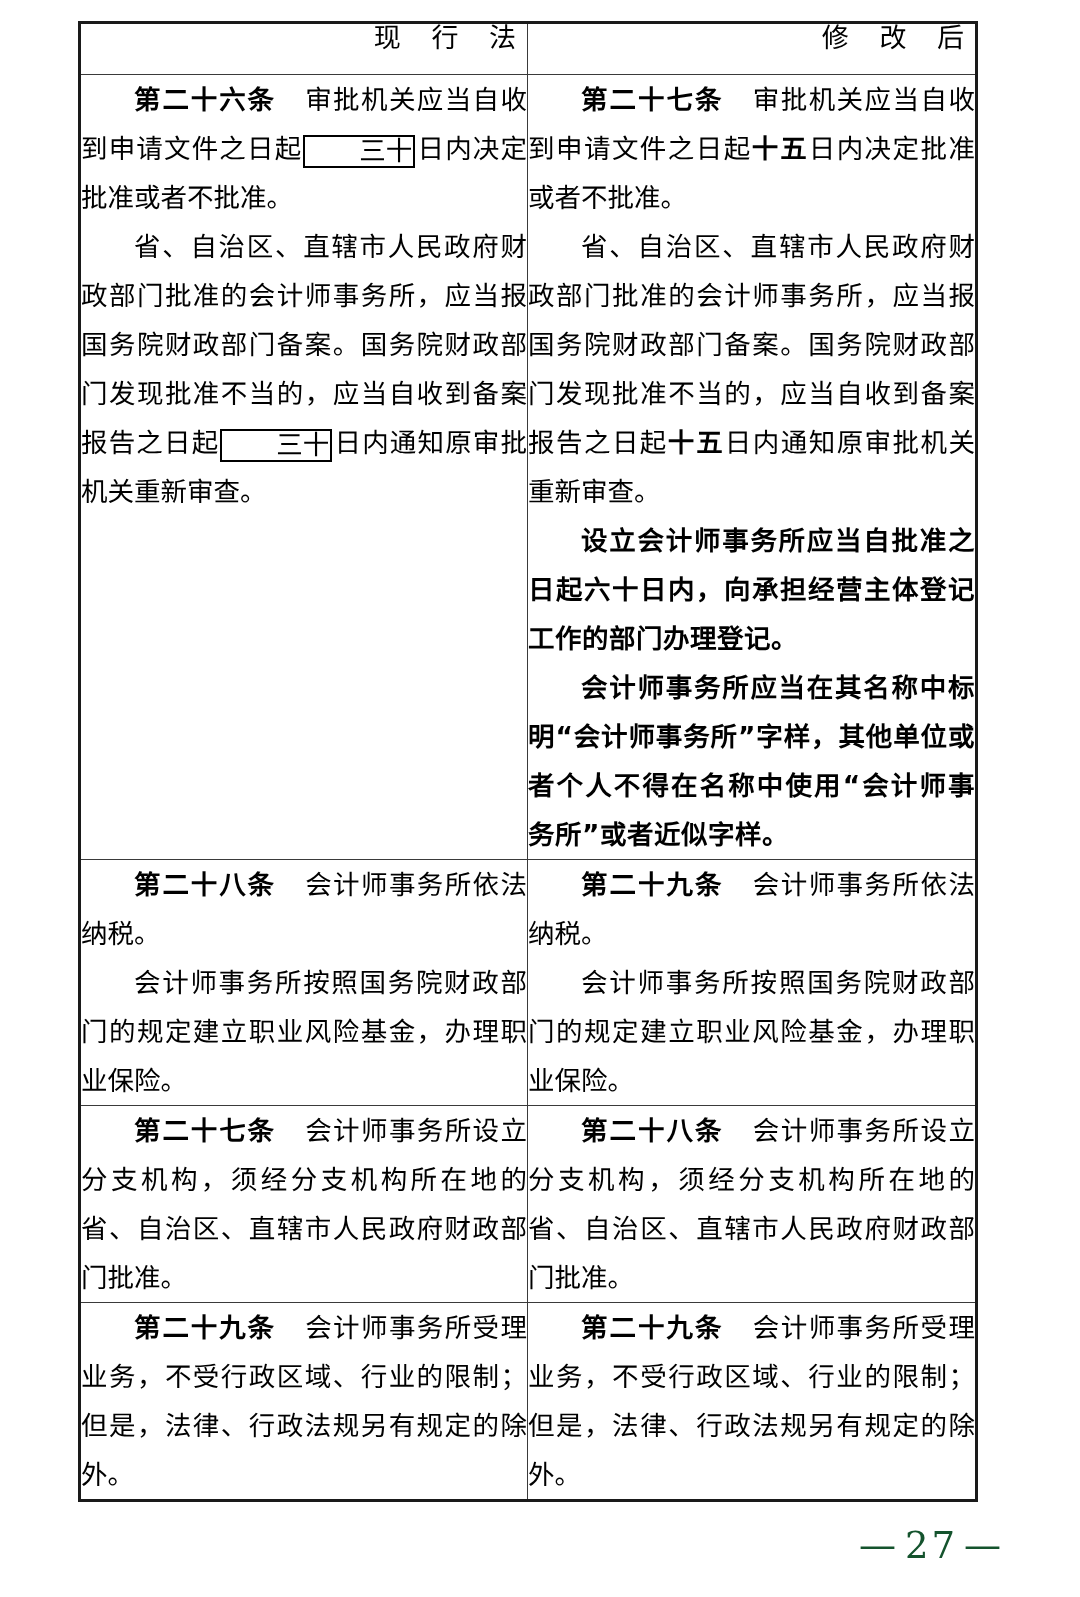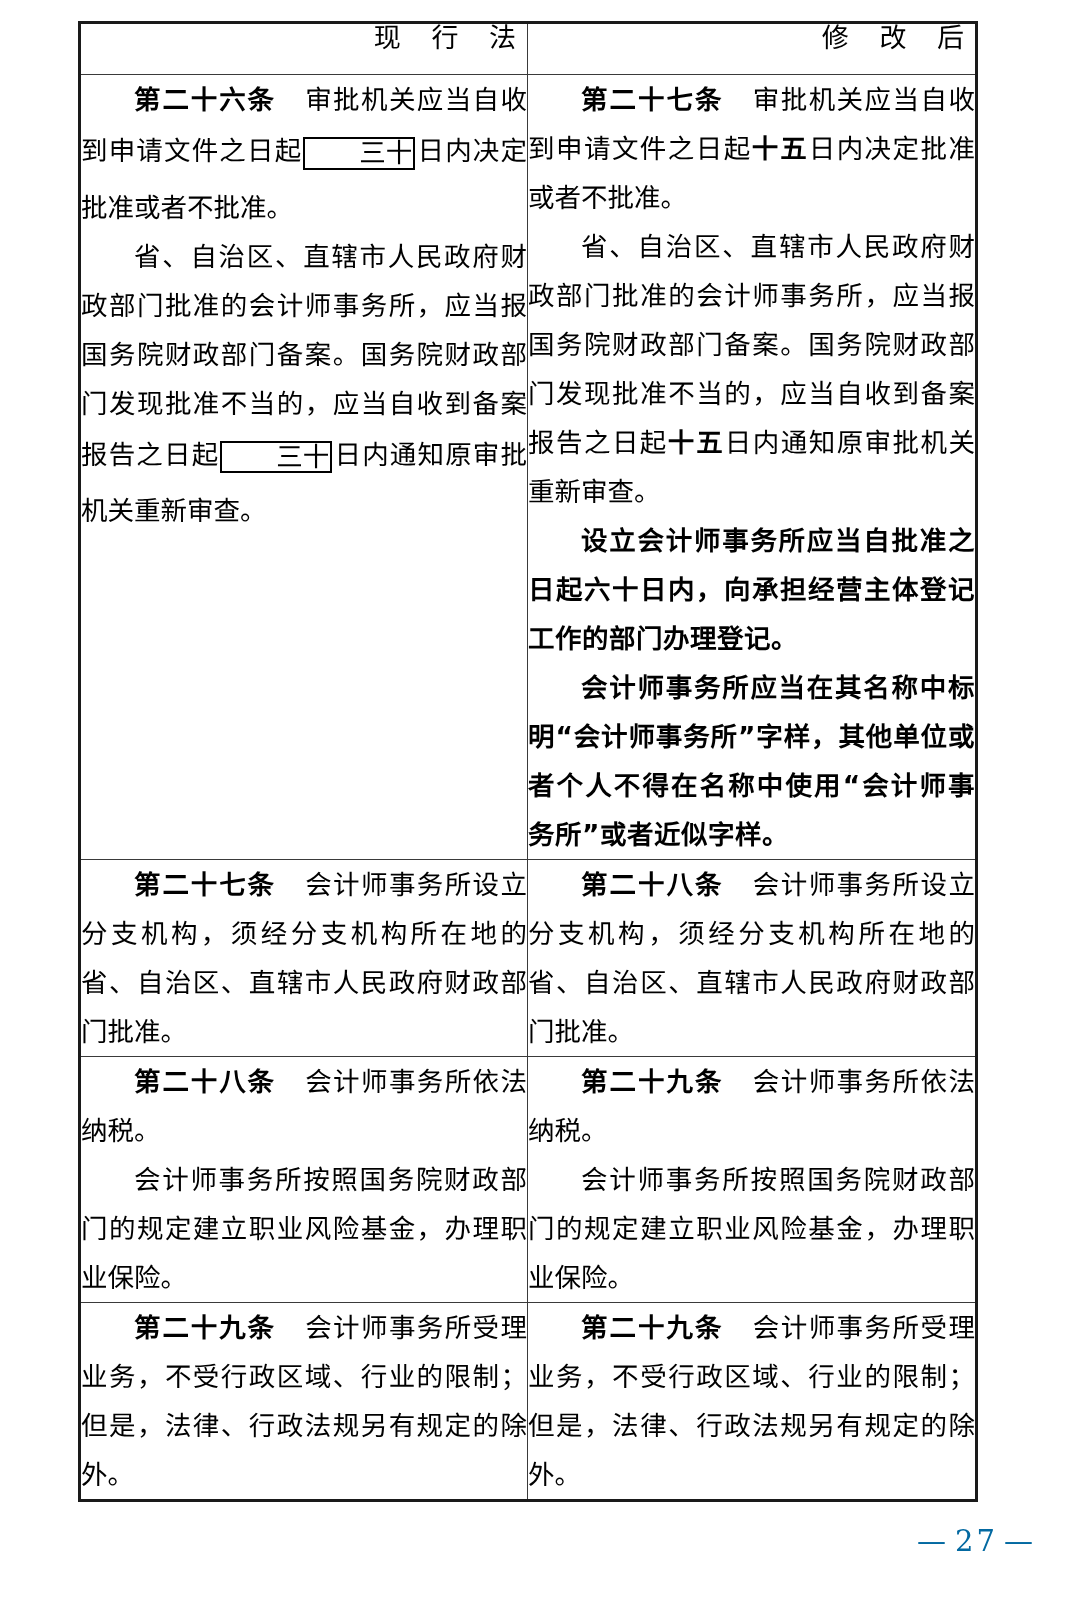--- a/index.html
+++ b/index.html
@@ -103,37 +103,36 @@
   .para.new-para {
     font-weight: bold;
     letter-spacing: 0.5px;
   }
 
   
   .boxed {
     display: inline-block;
     border: 2px solid #000000;
     padding: 0 1px;
-    margin: 13px 1px;
+    margin: 4px 1px;
     line-height: 1.08;
     vertical-align: -2px;
   }
 
   
   .page-footer {
     position: absolute;
     left: 0;
     top: 1524px;
     width: 1010px;
     text-align: right;
     font-family: "DejaVu Serif", serif;
-    font-size: 29px;
-    color: #0369a1;
+    font-size: 37px;
+    color: #14532d;
     letter-spacing: 3px;
-    padding-left: 32px;
   }
   .page-footer .dash {
     font-family: "DejaVu Serif", serif;
     padding: 0 6px;
   }
 </style>
 </head>
 <body>
 
 <div class="page">
@@ -162,34 +161,34 @@
           </td>
           <td class="body-cell">
             <p class="para"><span class="art-no">第二十七条</span><span class="art-gap"></span><span>审批机关应当自收到申请文件之日起</span><span class="chg">十五</span><span>日内决定批准或者不批准。</span></p>
             <p class="para"><span>省、自治区、直辖市人民政府财政部门批准的会计师事务所，应当报国务院财政部门备案。国务院财政部门发现批准不当的，应当自收到备案报告之日起</span><span class="chg">十五</span><span>日内通知原审批机关重新审查。</span></p>
             <p class="para new-para"><span>设立会计师事务所应当自批准之日起六十日内，向承担经营主体登记工作的部门办理登记。</span></p>
             <p class="para new-para"><span>会计师事务所应当在其名称中标明“会计师事务所”字样，其他单位或者个人不得在名称中使用“会计师事务所”或者近似字样。</span></p>
           </td>
         </tr>
         <tr>
           <td class="body-cell">
-            <p class="para"><span class="art-no">第二十七条</span><span class="art-gap"></span><span>会计师事务所设立分支机构，须经分支机构所在地的省、自治区、直辖市人民政府财政部门批准。</span></p>
-          </td>
-          <td class="body-cell">
-            <p class="para"><span class="art-no">第二十八条</span><span class="art-gap"></span><span>会计师事务所设立分支机构，须经分支机构所在地的省、自治区、直辖市人民政府财政部门批准。</span></p>
-          </td>
-        </tr>
-        <tr>
-          <td class="body-cell">
             <p class="para"><span class="art-no">第二十八条</span><span class="art-gap"></span><span>会计师事务所依法纳税。</span></p>
             <p class="para"><span>会计师事务所按照国务院财政部门的规定建立职业风险基金，办理职业保险。</span></p>
           </td>
           <td class="body-cell">
             <p class="para"><span class="art-no">第二十九条</span><span class="art-gap"></span><span>会计师事务所依法纳税。</span></p>
             <p class="para"><span>会计师事务所按照国务院财政部门的规定建立职业风险基金，办理职业保险。</span></p>
+          </td>
+        </tr>
+        <tr>
+          <td class="body-cell">
+            <p class="para"><span class="art-no">第二十七条</span><span class="art-gap"></span><span>会计师事务所设立分支机构，须经分支机构所在地的省、自治区、直辖市人民政府财政部门批准。</span></p>
+          </td>
+          <td class="body-cell">
+            <p class="para"><span class="art-no">第二十八条</span><span class="art-gap"></span><span>会计师事务所设立分支机构，须经分支机构所在地的省、自治区、直辖市人民政府财政部门批准。</span></p>
           </td>
         </tr>
         <tr>
           <td class="body-cell">
             <p class="para"><span class="art-no">第二十九条</span><span class="art-gap"></span><span>会计师事务所受理业务，不受行政区域、行业的限制；但是，法律、行政法规另有规定的除外。</span></p>
           </td>
           <td class="body-cell">
             <p class="para"><span class="art-no">第二十九条</span><span class="art-gap"></span><span>会计师事务所受理业务，不受行政区域、行业的限制；但是，法律、行政法规另有规定的除外。</span></p>
           </td>
         </tr>

